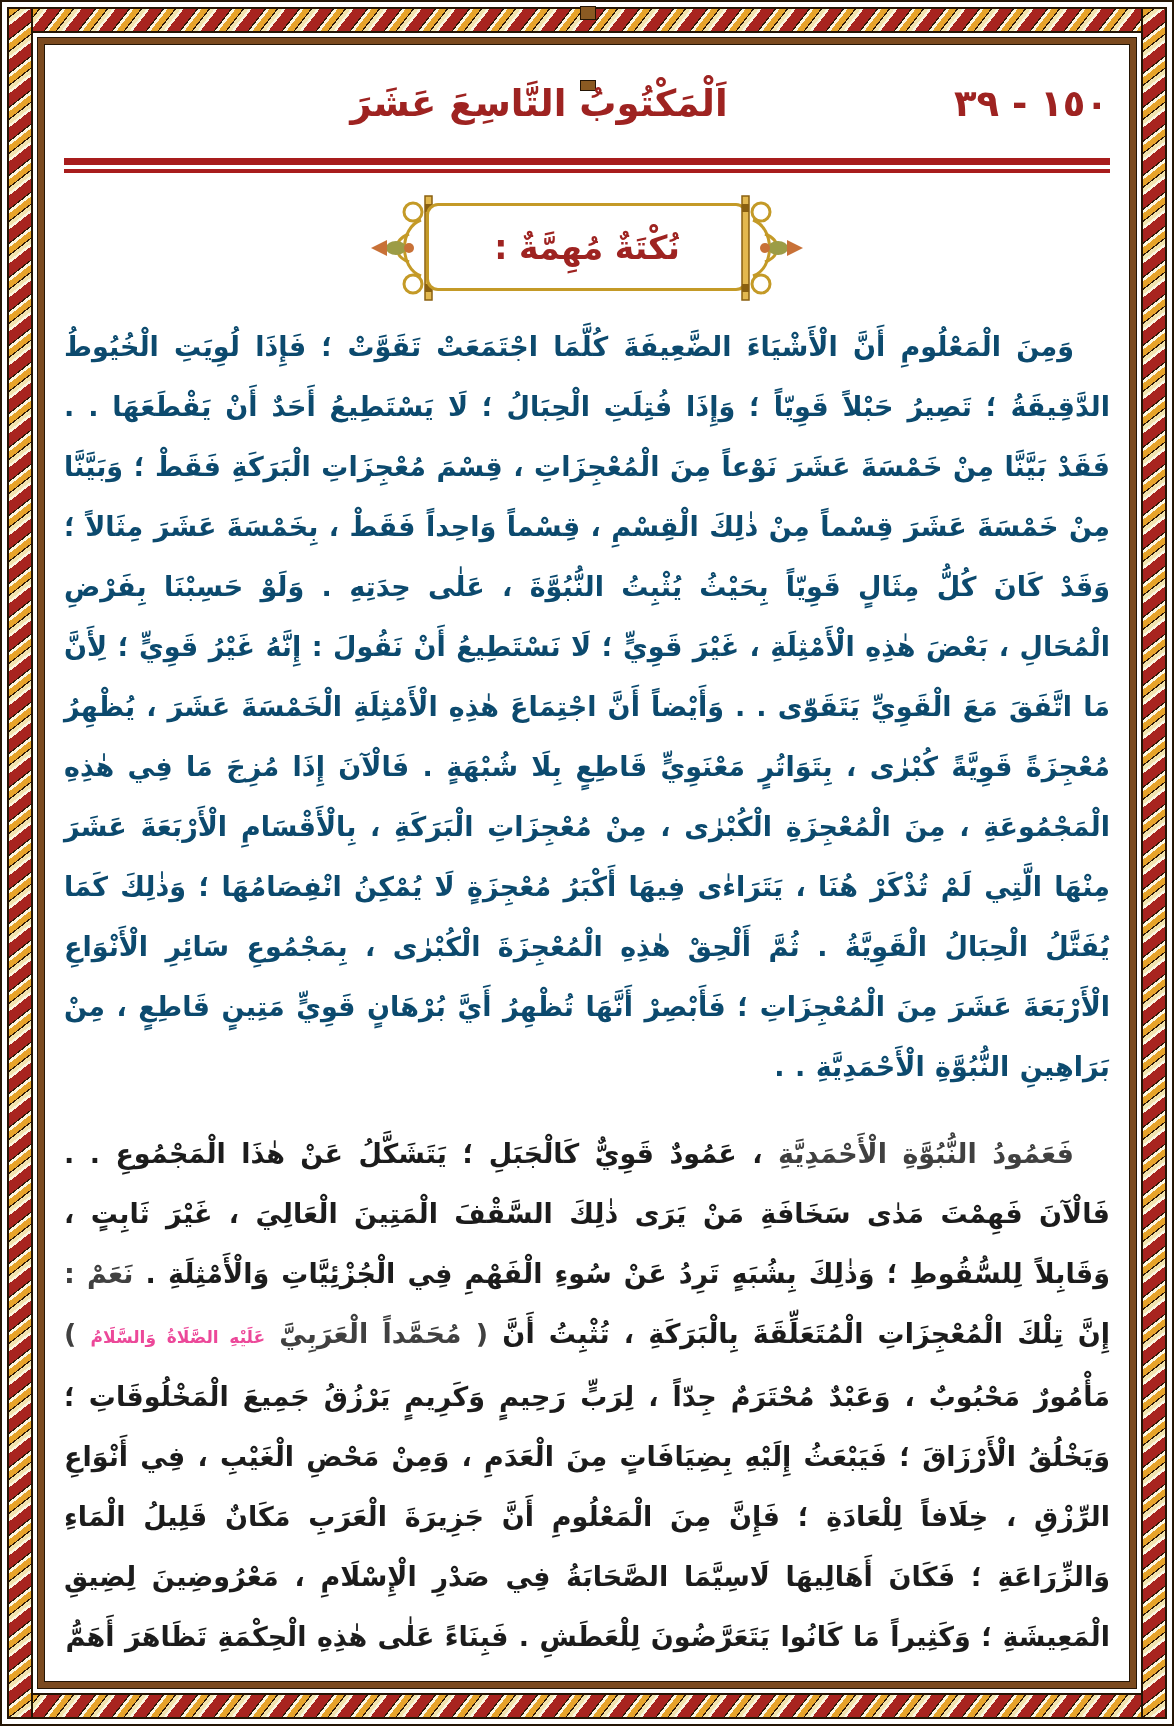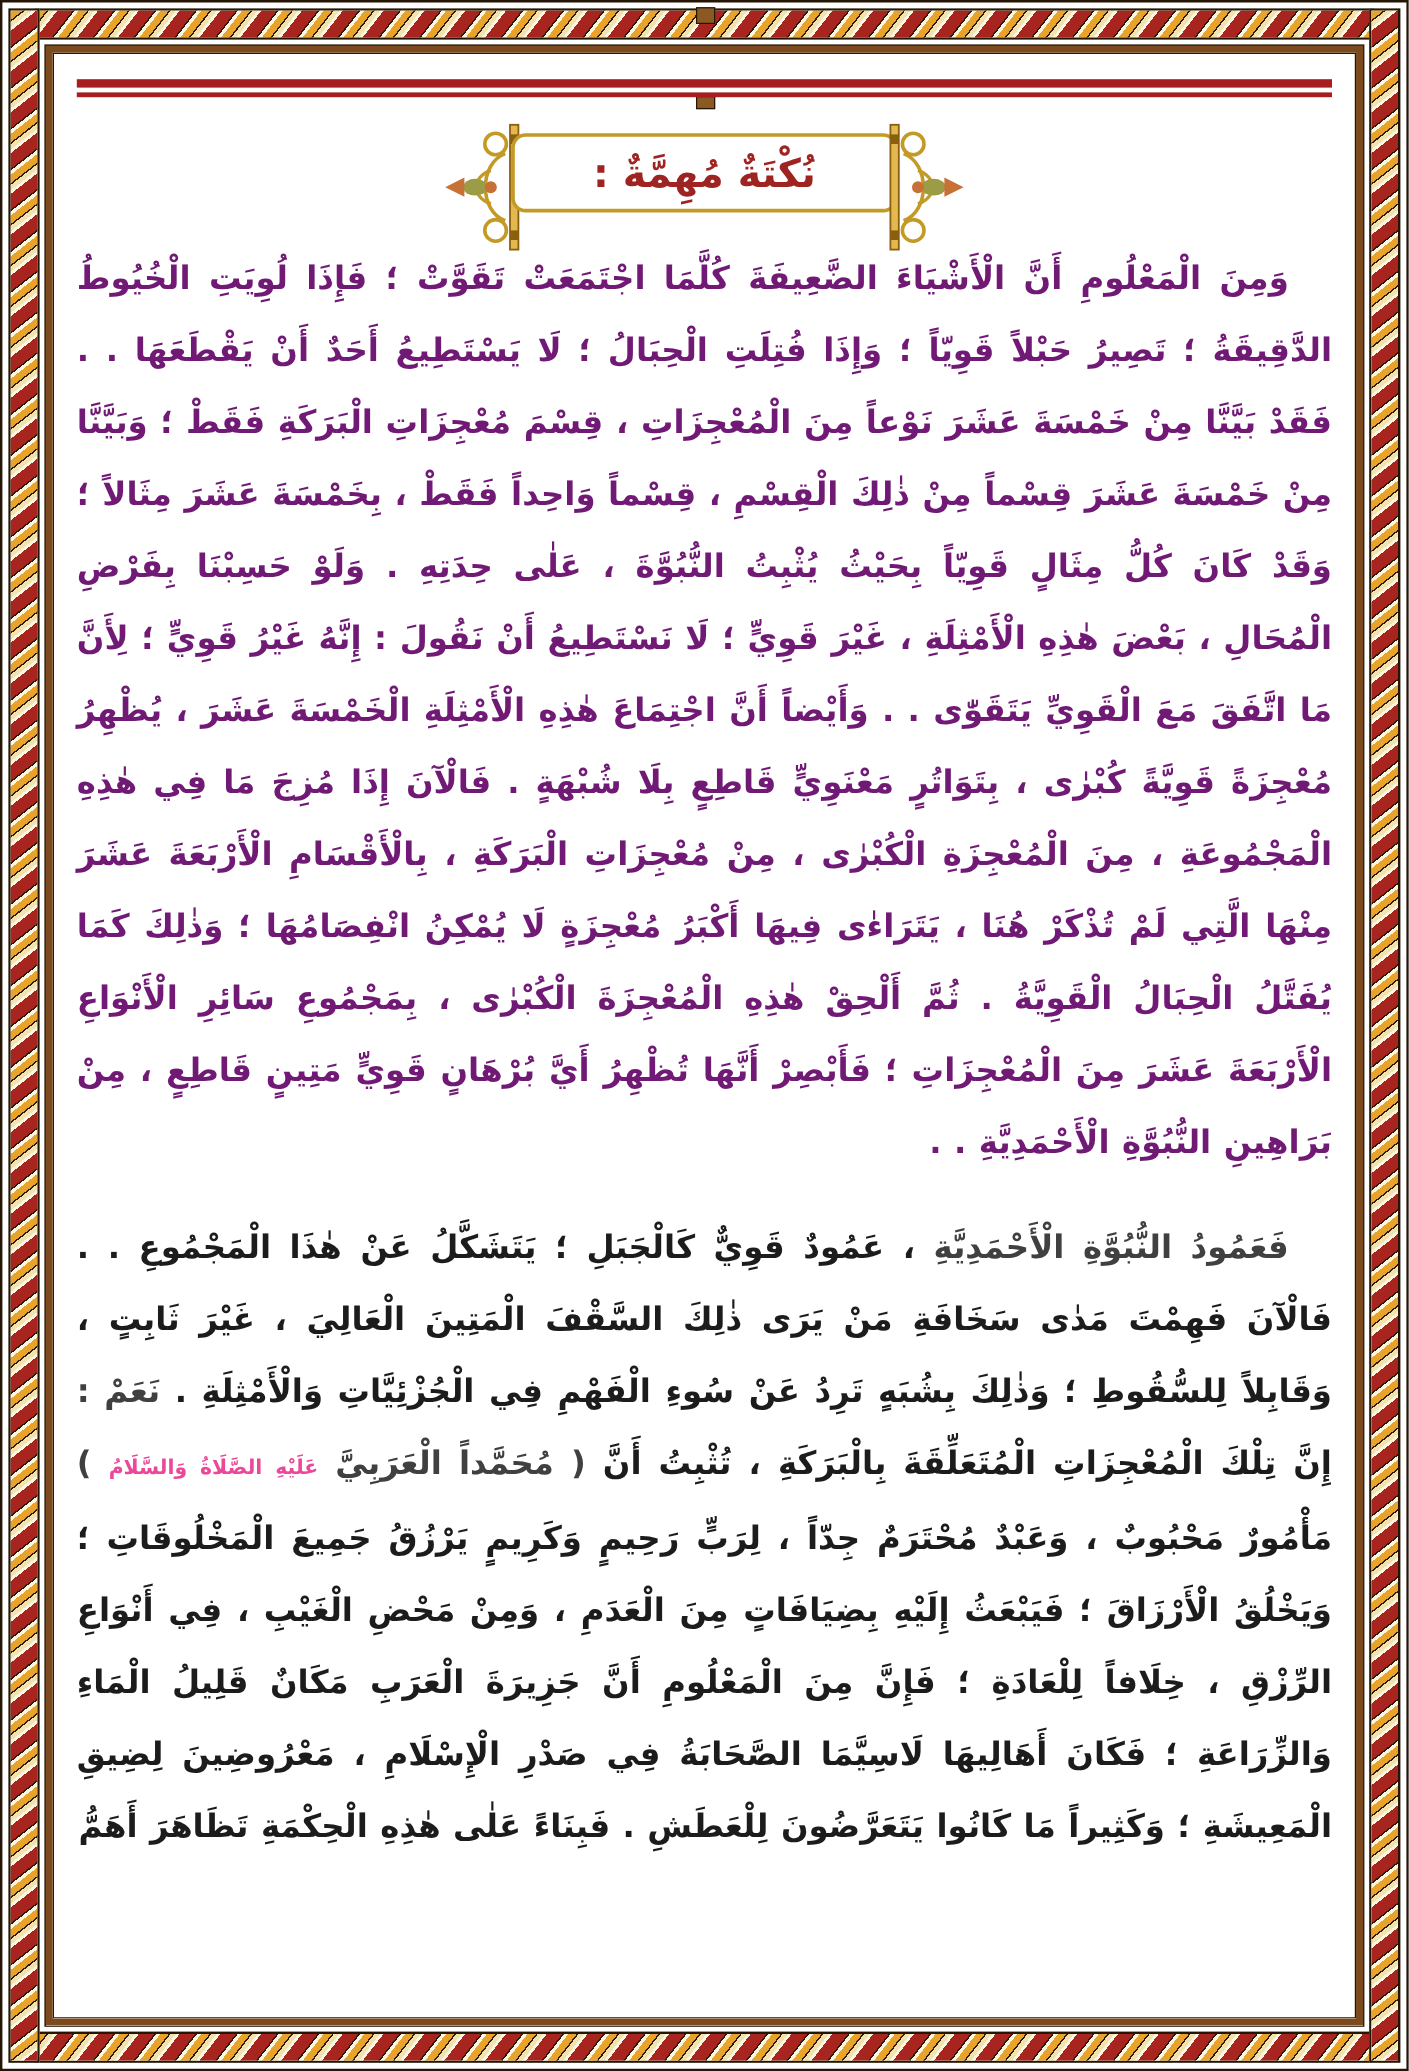--- a/index.html
+++ b/index.html
@@ -52,54 +52,58 @@
     font-size:37px; font-weight:bold; color:#9e2321; direction:rtl;
   }
   .page-numbers {
     position:absolute; top:26px; right:2px;
     font-size:37px; font-weight:bold; color:#9e2321; direction:rtl;
   }
   .rule { margin-top:10px; }
   .rule-thick { height:7px; background:#a81d1d; }
   .rule-thin  { height:4px; background:#a81d1d; margin-top:4px; }
   
-  .cartouche-wrap { position:relative; width:322px; height:66px; margin:30px auto 0; }
+  .cartouche-wrap { position:relative; width:322px; height:88px; margin:30px auto 0; }
   .cartouche-frame { position:absolute; inset:0; border:3px solid #c49a27; border-radius:12px; background:#fff; }
   .cartouche-label {
     position:absolute; inset:0; display:flex; align-items:center; justify-content:center;
     font-size:33px; font-weight:bold; color:#9e2321; direction:rtl;
   }
   .ornament { position:absolute; top:-13px; }
   .ornament-left  { left:-57px; }
   .ornament-right { right:-57px; transform:scaleX(-1); }
   
   .para {
     direction:rtl; text-align:justify; font-weight:bold;
     font-size:27px; line-height:60px; word-spacing:1px;
   }
-  .para-1 { margin-top:26px; color:#701a75; text-indent:36px; }
+  .para-1 { margin-top:26px; color:#0c4a6e; text-indent:36px; }
   .para-2 { margin-top:0px;  color:#1c1c1c; text-indent:36px; }
   .red  { color:#404040; }
   .seal { color:#ec4899; font-size:17px; }
 </style>
 </head>
 <body>
 
 <div class="page">
 
   <div class="bstrip bstrip-h bstrip-top"></div>
   <div class="bstrip bstrip-h bstrip-bottom"></div>
   <div class="bstrip bstrip-v bstrip-left"></div>
   <div class="bstrip bstrip-v bstrip-right"></div>
   <div class="top-tab"></div>
   <div class="frame-brown"></div>
   <div class="top-tab2"></div>
 
   <div class="content">
 
+    <div class="header">
+      <div class="page-title">اَلْمَكْتُوبُ التَّاسِعَ عَشَرَ</div>
+      <div class="page-numbers">١٥٠ - ٣٩</div>
+    </div>
 
     <div class="rule">
       <div class="rule-thick"></div>
       <div class="rule-thin"></div>
     </div>
 
     <div class="cartouche-wrap">
       <svg class="ornament ornament-left" width="66" height="116" viewBox="0 0 66 116">
         <g fill="none" stroke="#c49a27" stroke-width="3">
           <circle cx="44" cy="22" r="9"></circle>

